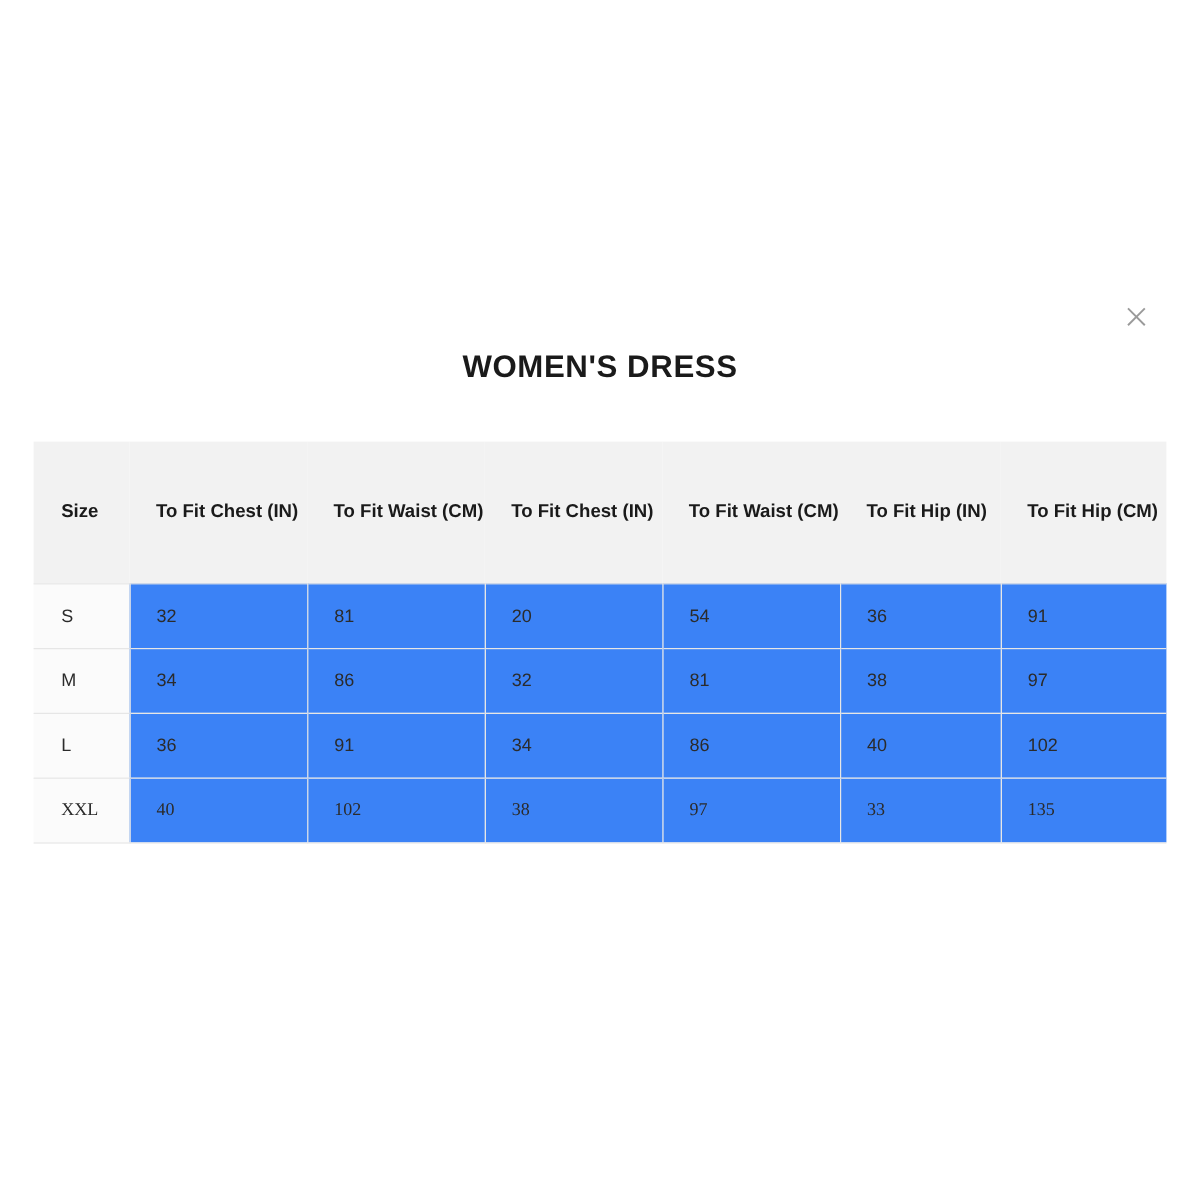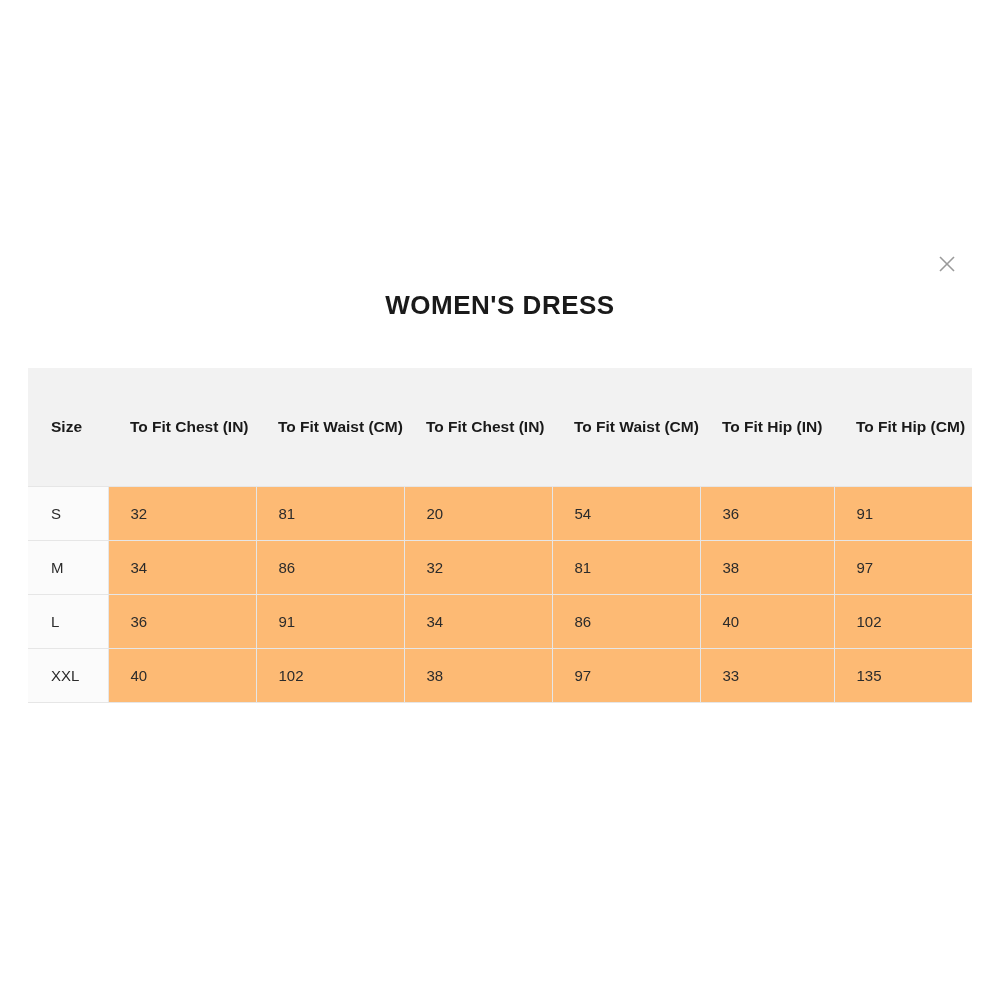--- a/index.html
+++ b/index.html
@@ -82,31 +82,32 @@
   table.size-chart tbody td {
     font-size: 15px;
     color: #2b2b2b;
     text-align: left;
     vertical-align: middle;
     padding: 0 0 0 22px;
     height: 54px;
     box-sizing: border-box;
     border-top: 1px solid #e6e6e6;
     border-right: 1px solid #e6e6e6;
-    background: #fdba74;
+    background: #3b82f6;
   }
   table.size-chart tbody td:last-child {
     border-right: none;
   }
   table.size-chart tbody td.col-size {
     padding-left: 23px;
     background: #fbfbfb;
   }
   table.size-chart tbody tr:last-child td {
     border-bottom: 1px solid #e6e6e6;
+    font-family: Liberation Serif, serif;
   }
 
   
   col.c0 { width: 80px; }
   col.c1 { width: 148px; }
   col.c2 { width: 148px; }
   col.c3 { width: 148px; }
   col.c4 { width: 148px; }
   col.c5 { width: 134px; }
   col.c6 { width: 138px; }

